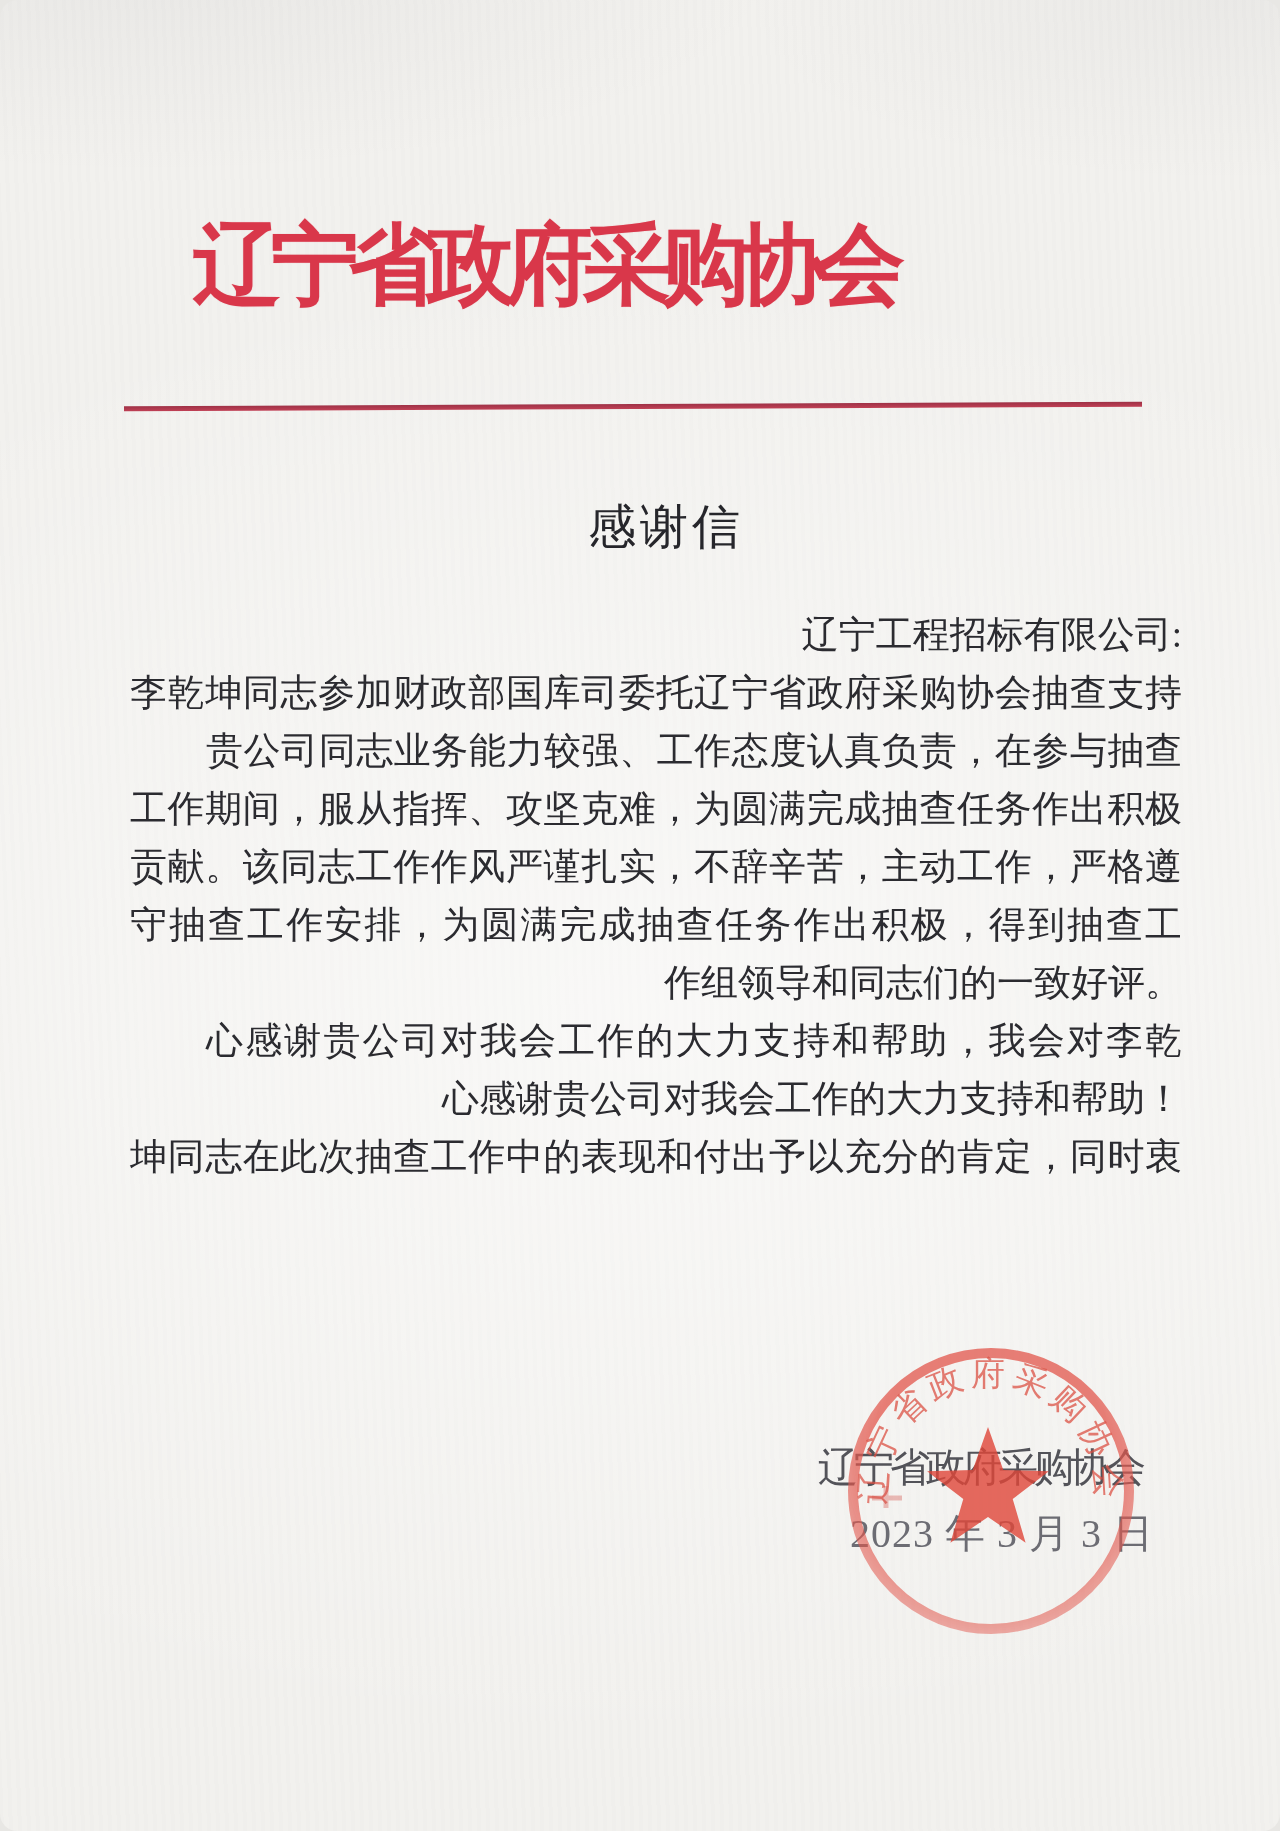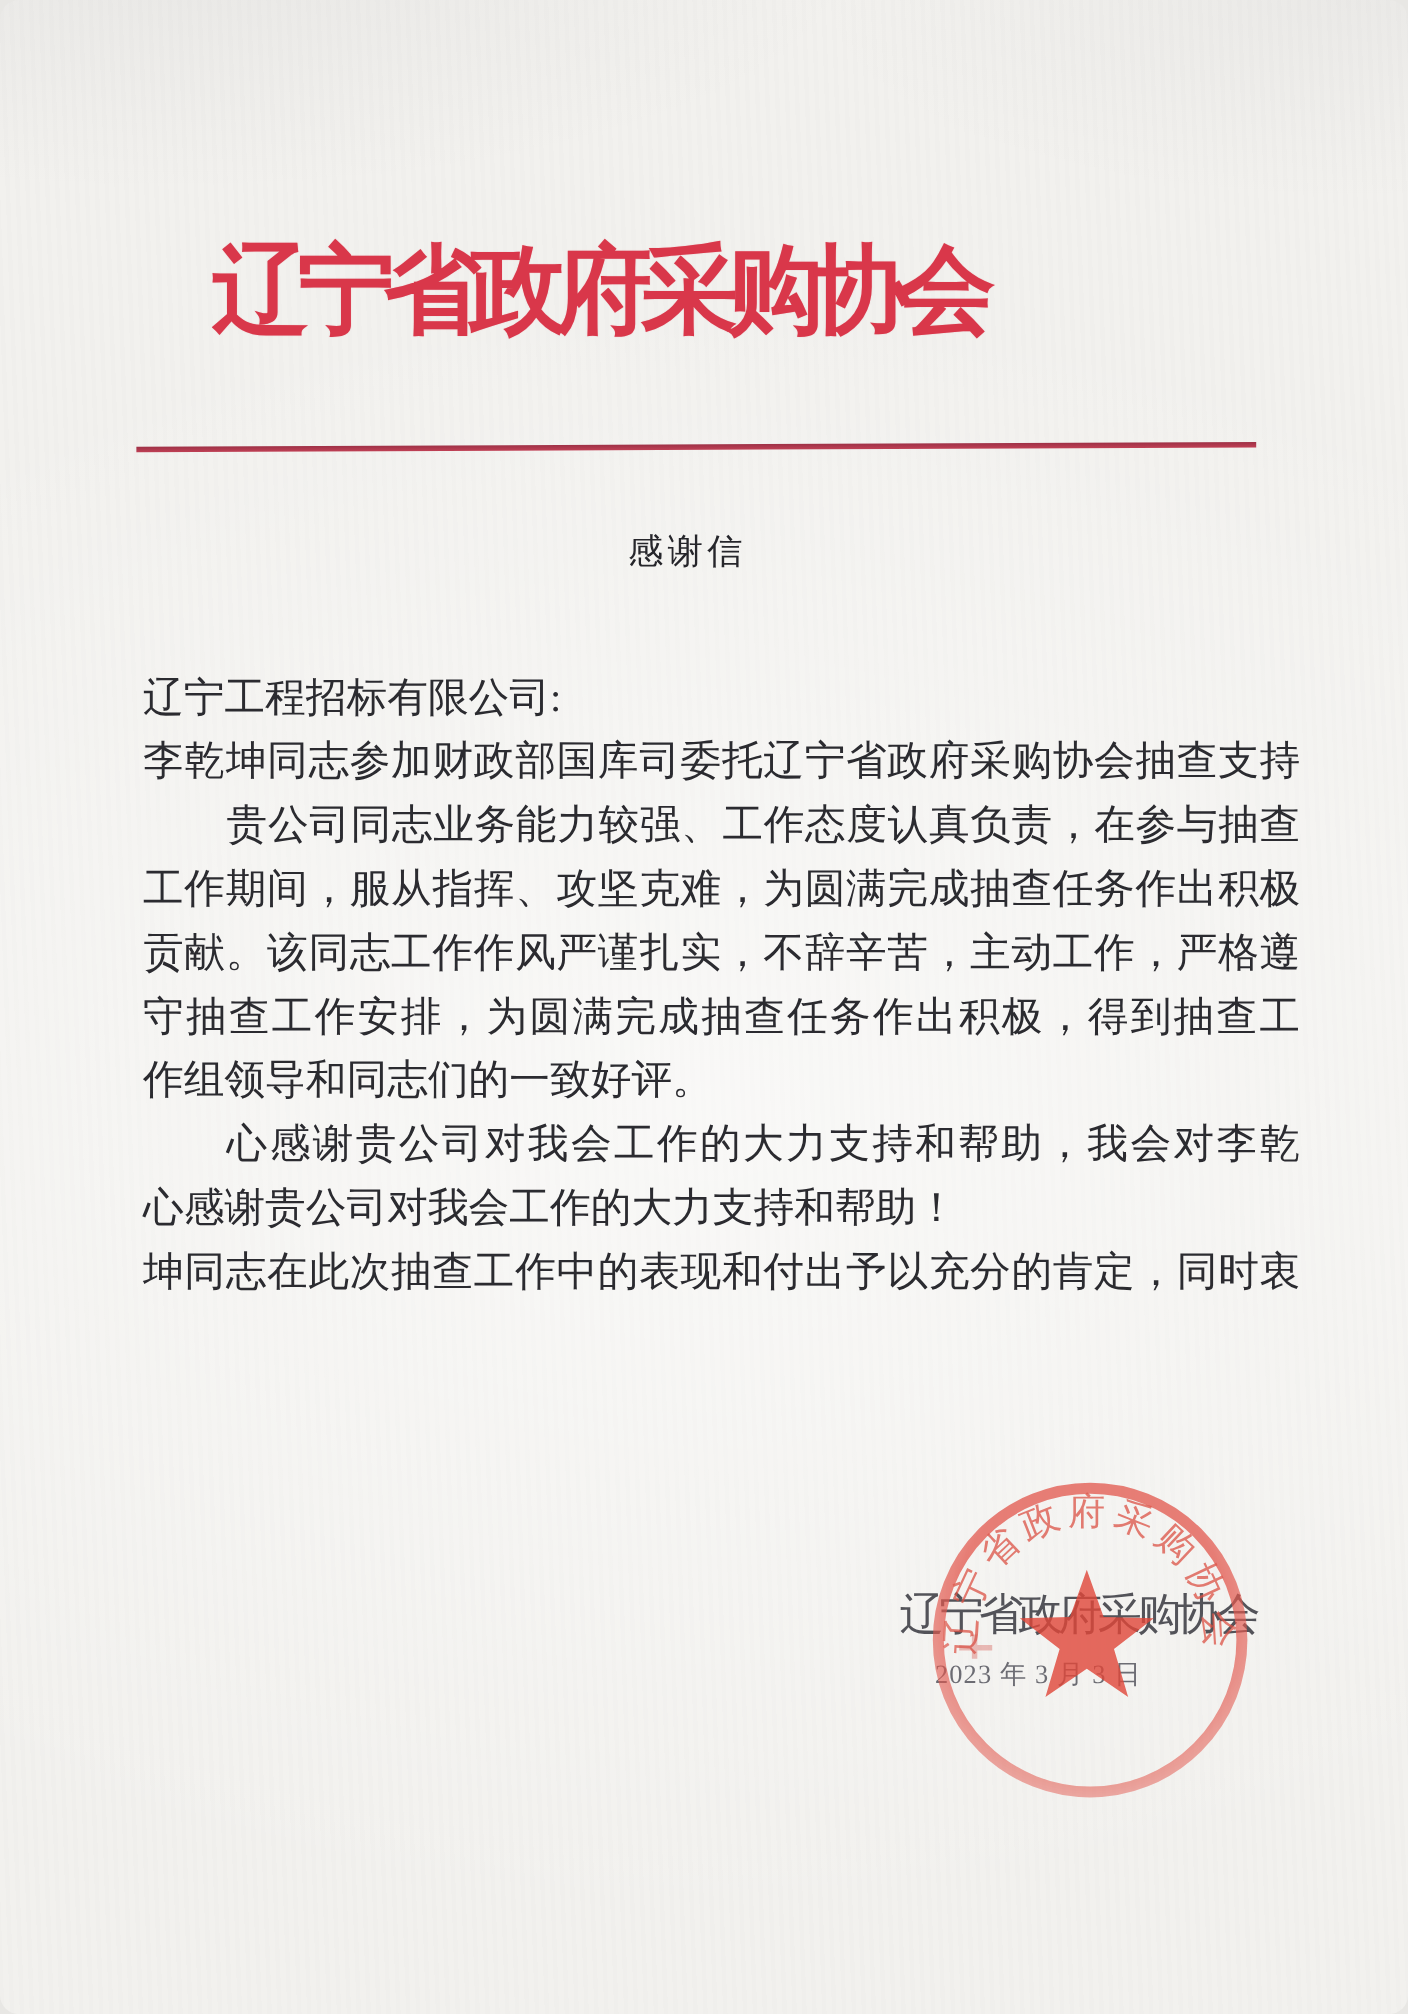--- a/index.html
+++ b/index.html
@@ -24,39 +24,39 @@
     color:#d9374a;
     text-shadow:0 0 1px rgba(217,55,74,0.35);
   }
   .rule{
     position:absolute; left:124px; top:404px;
     width:1018px; height:5px;
     background:linear-gradient(to bottom,#9e3146,#c04055);
     transform:rotate(-0.25deg);
   }
   .title{
-    position:absolute; left:571px; top:484px; margin:0;
-    font-size:32px; line-height:1.1; font-weight:400;
+    position:absolute; left:571px; top:484px; margin:17px;
+    font-size:48px; line-height:1.1; font-weight:400;
     letter-spacing:4px; color:#26262b; white-space:nowrap;
   }
   .body{
     position:absolute; left:130px; top:606px; width:1052px;
     font-size:37px; color:#2b2b30;
   }
-  .line{ height:58px; line-height:58px; text-align:left; }
+  .line{ height:58px; line-height:58px; text-align:right; }
   .line.j{ text-align:justify; text-align-last:justify; }
   .line.i{ padding-left:76px; }
   .sig-org{
     position:absolute; left:818px; top:1440px;
     font-size:40px; letter-spacing:-4px; white-space:nowrap;
     color:#46464d; opacity:0.92; z-index:1;
   }
   .sig-date{
     position:absolute; left:850px; top:1506px;
-    font-size:24px; letter-spacing:1px; white-space:nowrap;
+    font-size:40px; letter-spacing:1px; white-space:nowrap;
     color:#55555e; opacity:0.85; z-index:1;
   }
   .seal{
     position:absolute; left:836px; top:1336px;
     width:310px; height:310px; z-index:2;
     filter:blur(0.4px);
     opacity:0.95;
     -webkit-mask-image:radial-gradient(circle at 50% 42%, #000 52%, rgba(0,0,0,0.5) 78%, rgba(0,0,0,0.2) 100%);
     mask-image:radial-gradient(circle at 50% 42%, #000 52%, rgba(0,0,0,0.5) 78%, rgba(0,0,0,0.2) 100%);
   }

